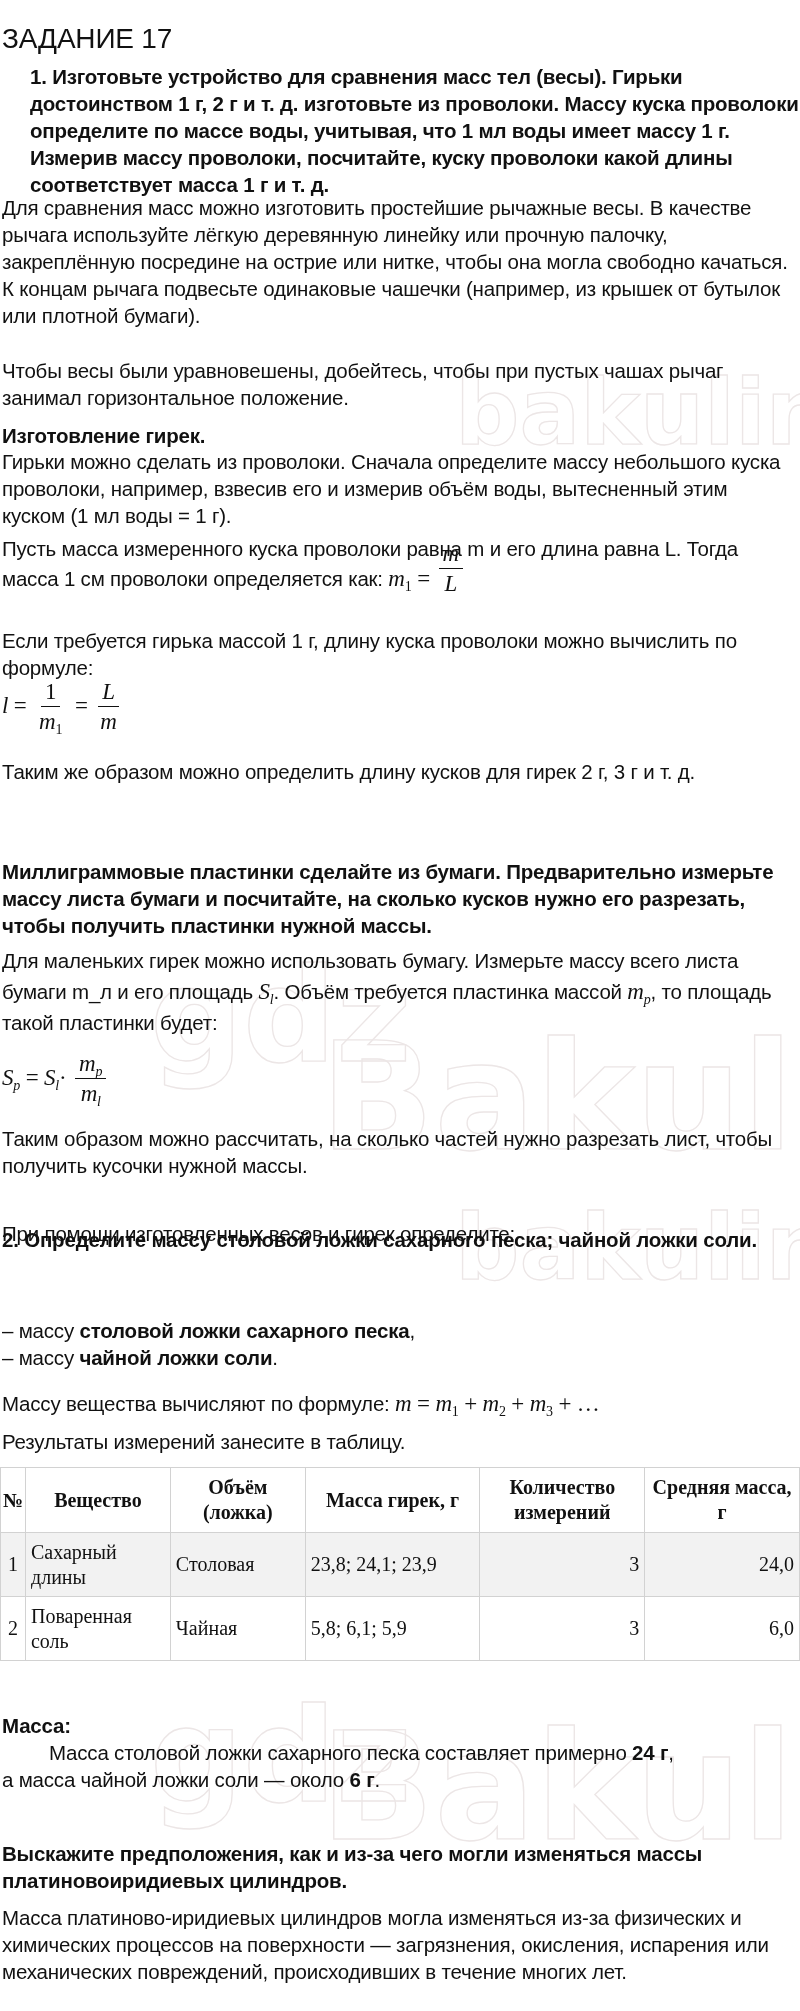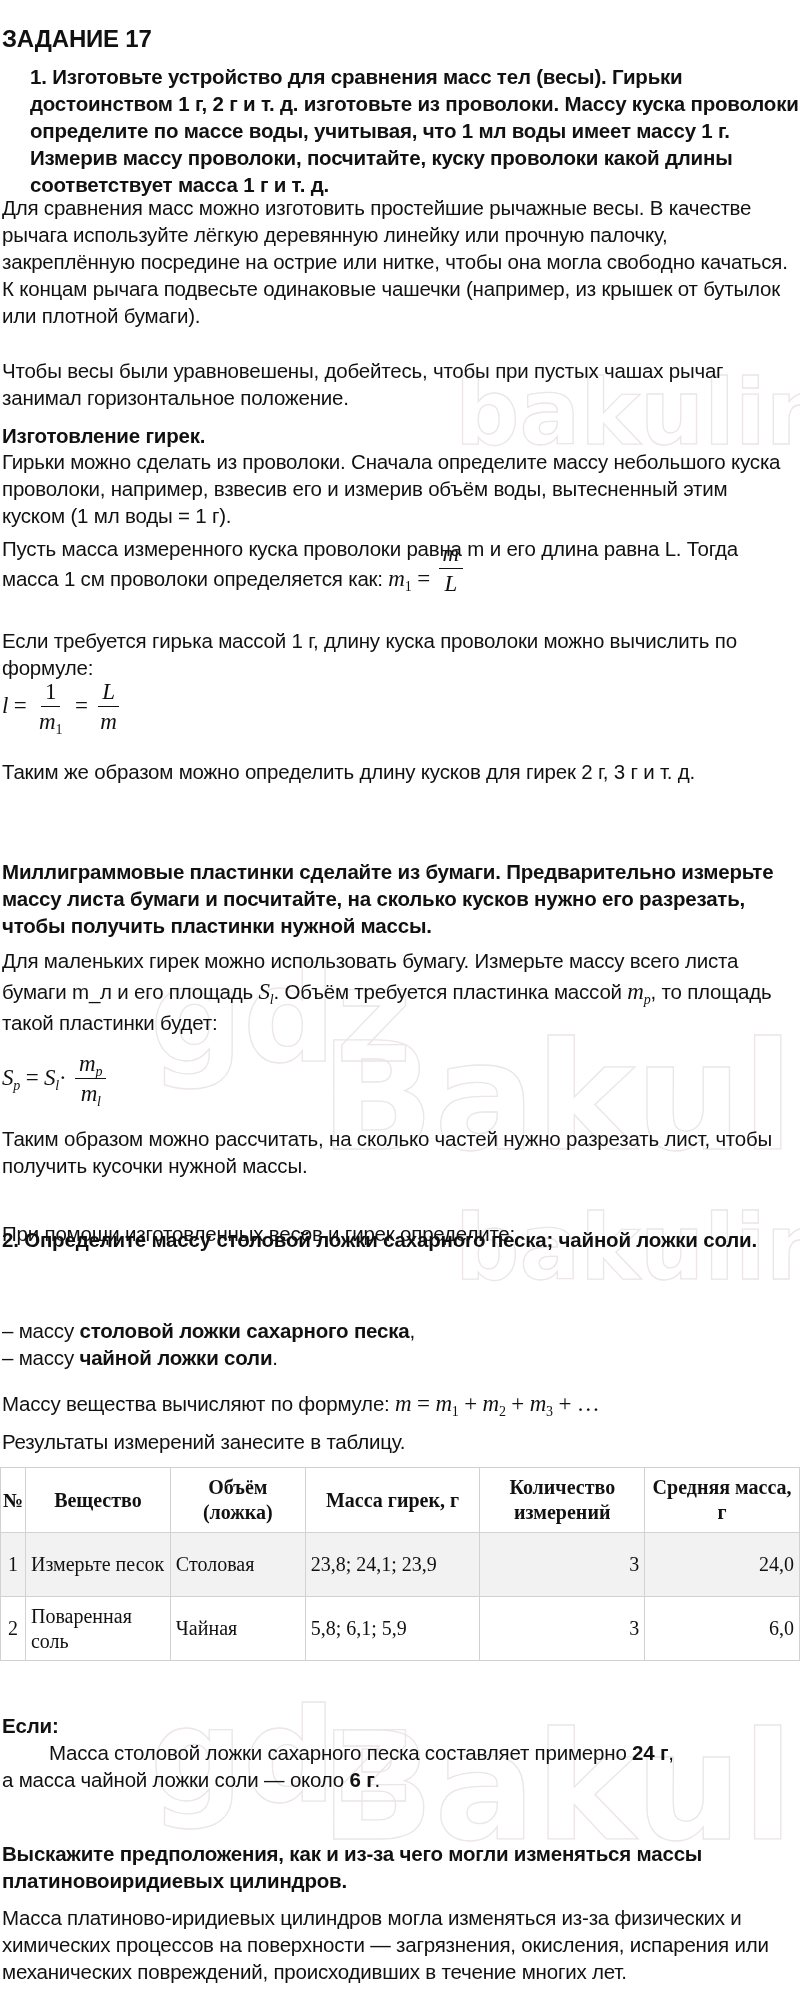--- a/index.html
+++ b/index.html
@@ -4,21 +4,21 @@
 <style>
   html, body { margin: 0; padding: 0; background: #ffffff; }
   body { width: 800px; height: 2011px; position: relative; overflow: hidden;
          font-family: "Liberation Sans", "DejaVu Sans", sans-serif; color: #111111; }
   .wm { position: absolute; font-family: "DejaVu Sans", sans-serif; font-weight: bold;
         color: transparent; -webkit-text-stroke: 1.3px #ece6e6; pointer-events: none;
         white-space: nowrap; z-index: 0; }
   .page { position: absolute; left: 0; top: 0; width: 800px; z-index: 1; }
   .blk { position: absolute; left: 2px; width: 796px; font-size: 20.5px; line-height: 27px; letter-spacing: -0.2px; }
   .b { font-weight: bold; }
-  .title { font-weight: bold; font-size: 24px; }
+  .title { font-weight: normal; font-size: 28px; }
   .math { font-family: "Liberation Serif", "DejaVu Serif", serif; font-style: italic; font-size: 23px; }
   .mrm { font-family: "Liberation Serif", "DejaVu Serif", serif; font-style: normal; }
   sub { font-size: 14px; vertical-align: -5px; line-height: 0; }
   .frac { display: inline-flex; flex-direction: column; align-items: center; vertical-align: middle; margin: 0 3px; }
   .frac .num { padding: 0 4px; border-bottom: 1.5px solid #111; line-height: 28px; }
   .frac .den { padding: 0 4px; line-height: 30px; }
   table.res { position: absolute; left: 0; top: 1467px; width: 800px; border-collapse: collapse;
               font-family: "Liberation Serif", "DejaVu Serif", serif; font-size: 20px; line-height: 25px; }
   table.res th, table.res td { border: 1px solid #d2d2d2; padding: 3px 5px; }
   table.res th { font-weight: bold; text-align: center; height: 58px; background: rgba(255,255,255,0.6); }
@@ -130,38 +130,38 @@
         <th>Вещество</th>
         <th>Объём (ложка)</th>
         <th>Масса гирек, г</th>
         <th>Количество измерений</th>
         <th>Средняя масса, г</th>
       </tr>
     </thead>
     <tbody>
       <tr class="r1">
         <td class="idx">1</td>
-        <td>Измерьте песок</td>
+        <td>Сахарный длины</td>
         <td>Столовая</td>
         <td>23,8; 24,1; 23,9</td>
         <td class="num">3</td>
         <td class="right">24,0</td>
       </tr>
       <tr>
         <td class="idx">2</td>
         <td>Поваренная соль</td>
         <td>Чайная</td>
         <td>5,8; 6,1; 5,9</td>
         <td class="num">3</td>
         <td class="right">6,0</td>
       </tr>
     </tbody>
   </table>
 
-  <div class="blk b" style="top:1712px;">Если:</div>
+  <div class="blk b" style="top:1712px;">Масса:</div>
   <div class="blk" style="top:1739px;margin-left:47px;">
     <span>Масса столовой ложки сахарного песка составляет примерно </span><span class="b">24 г</span><span>,</span>
   </div>
   <div class="blk" style="top:1766px;">
     <span>а масса чайной ложки соли — около </span><span class="b">6 г</span><span>.</span>
   </div>
 
   <div class="blk b" style="top:1840px;width:760px;">Выскажите предположения, как и из-за чего могли изменяться массы платиновоиридиевых цилиндров.</div>
   <div class="blk" style="top:1904px;width:796px;">Масса платиново-иридиевых цилиндров могла изменяться из-за физических и химических процессов на поверхности — загрязнения, окисления, испарения или механических повреждений, происходивших в течение многих лет.</div>
 

